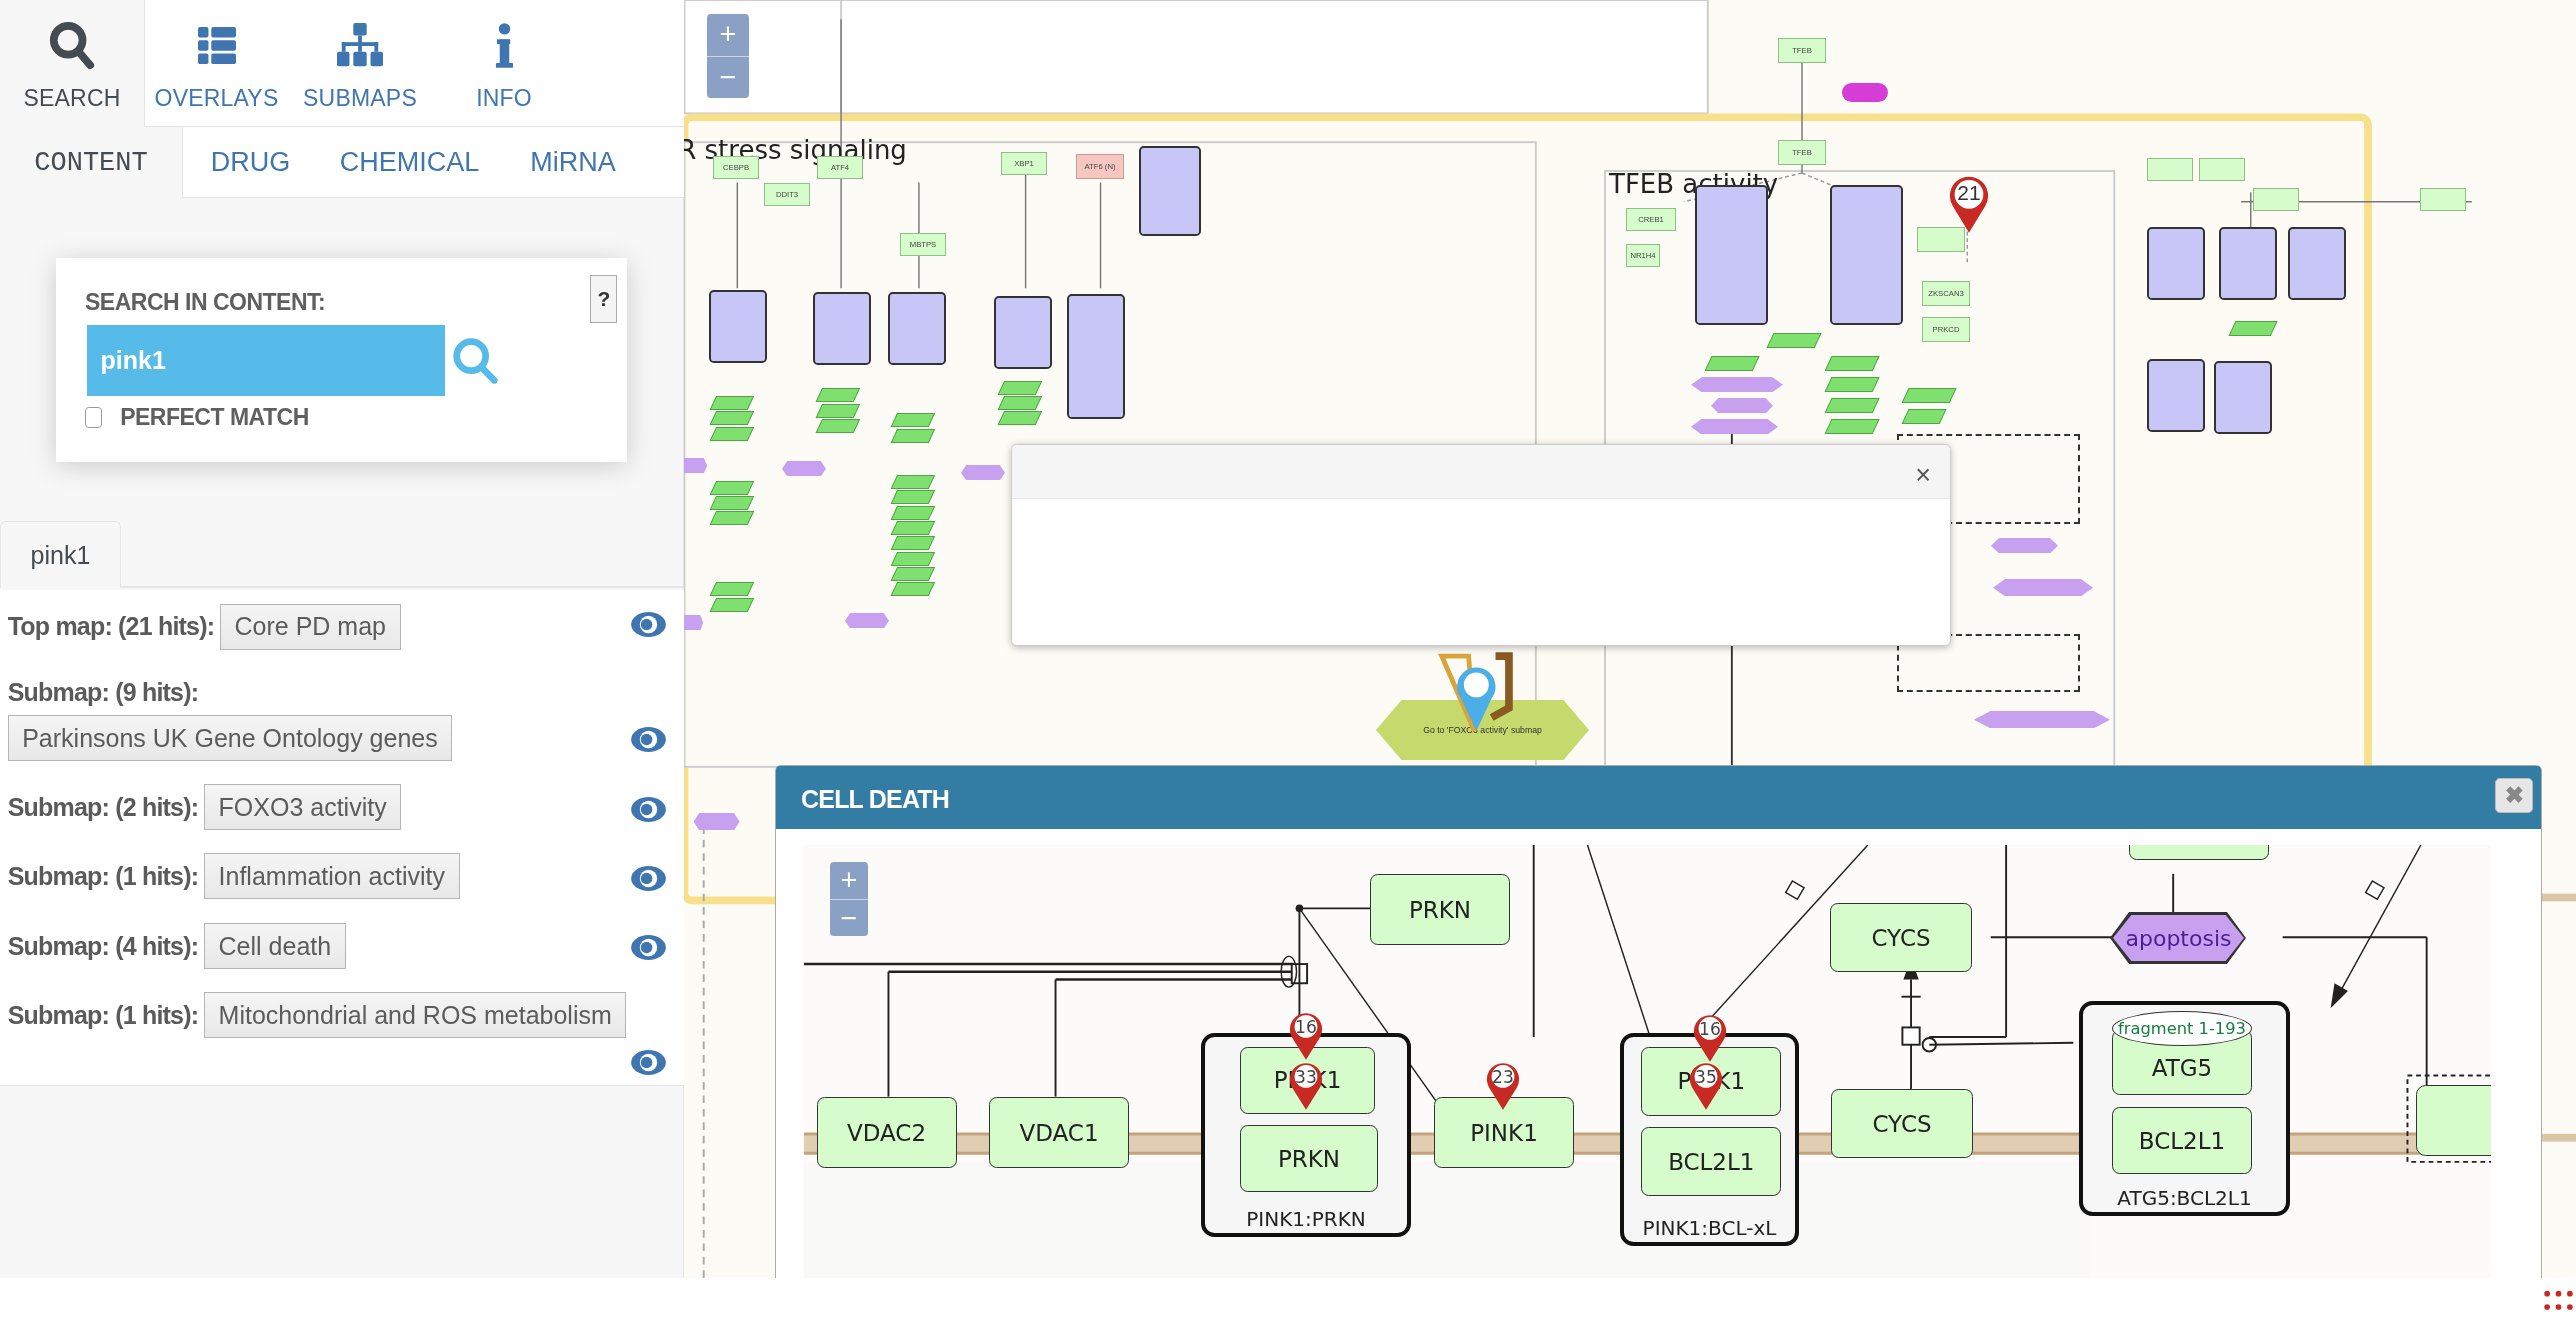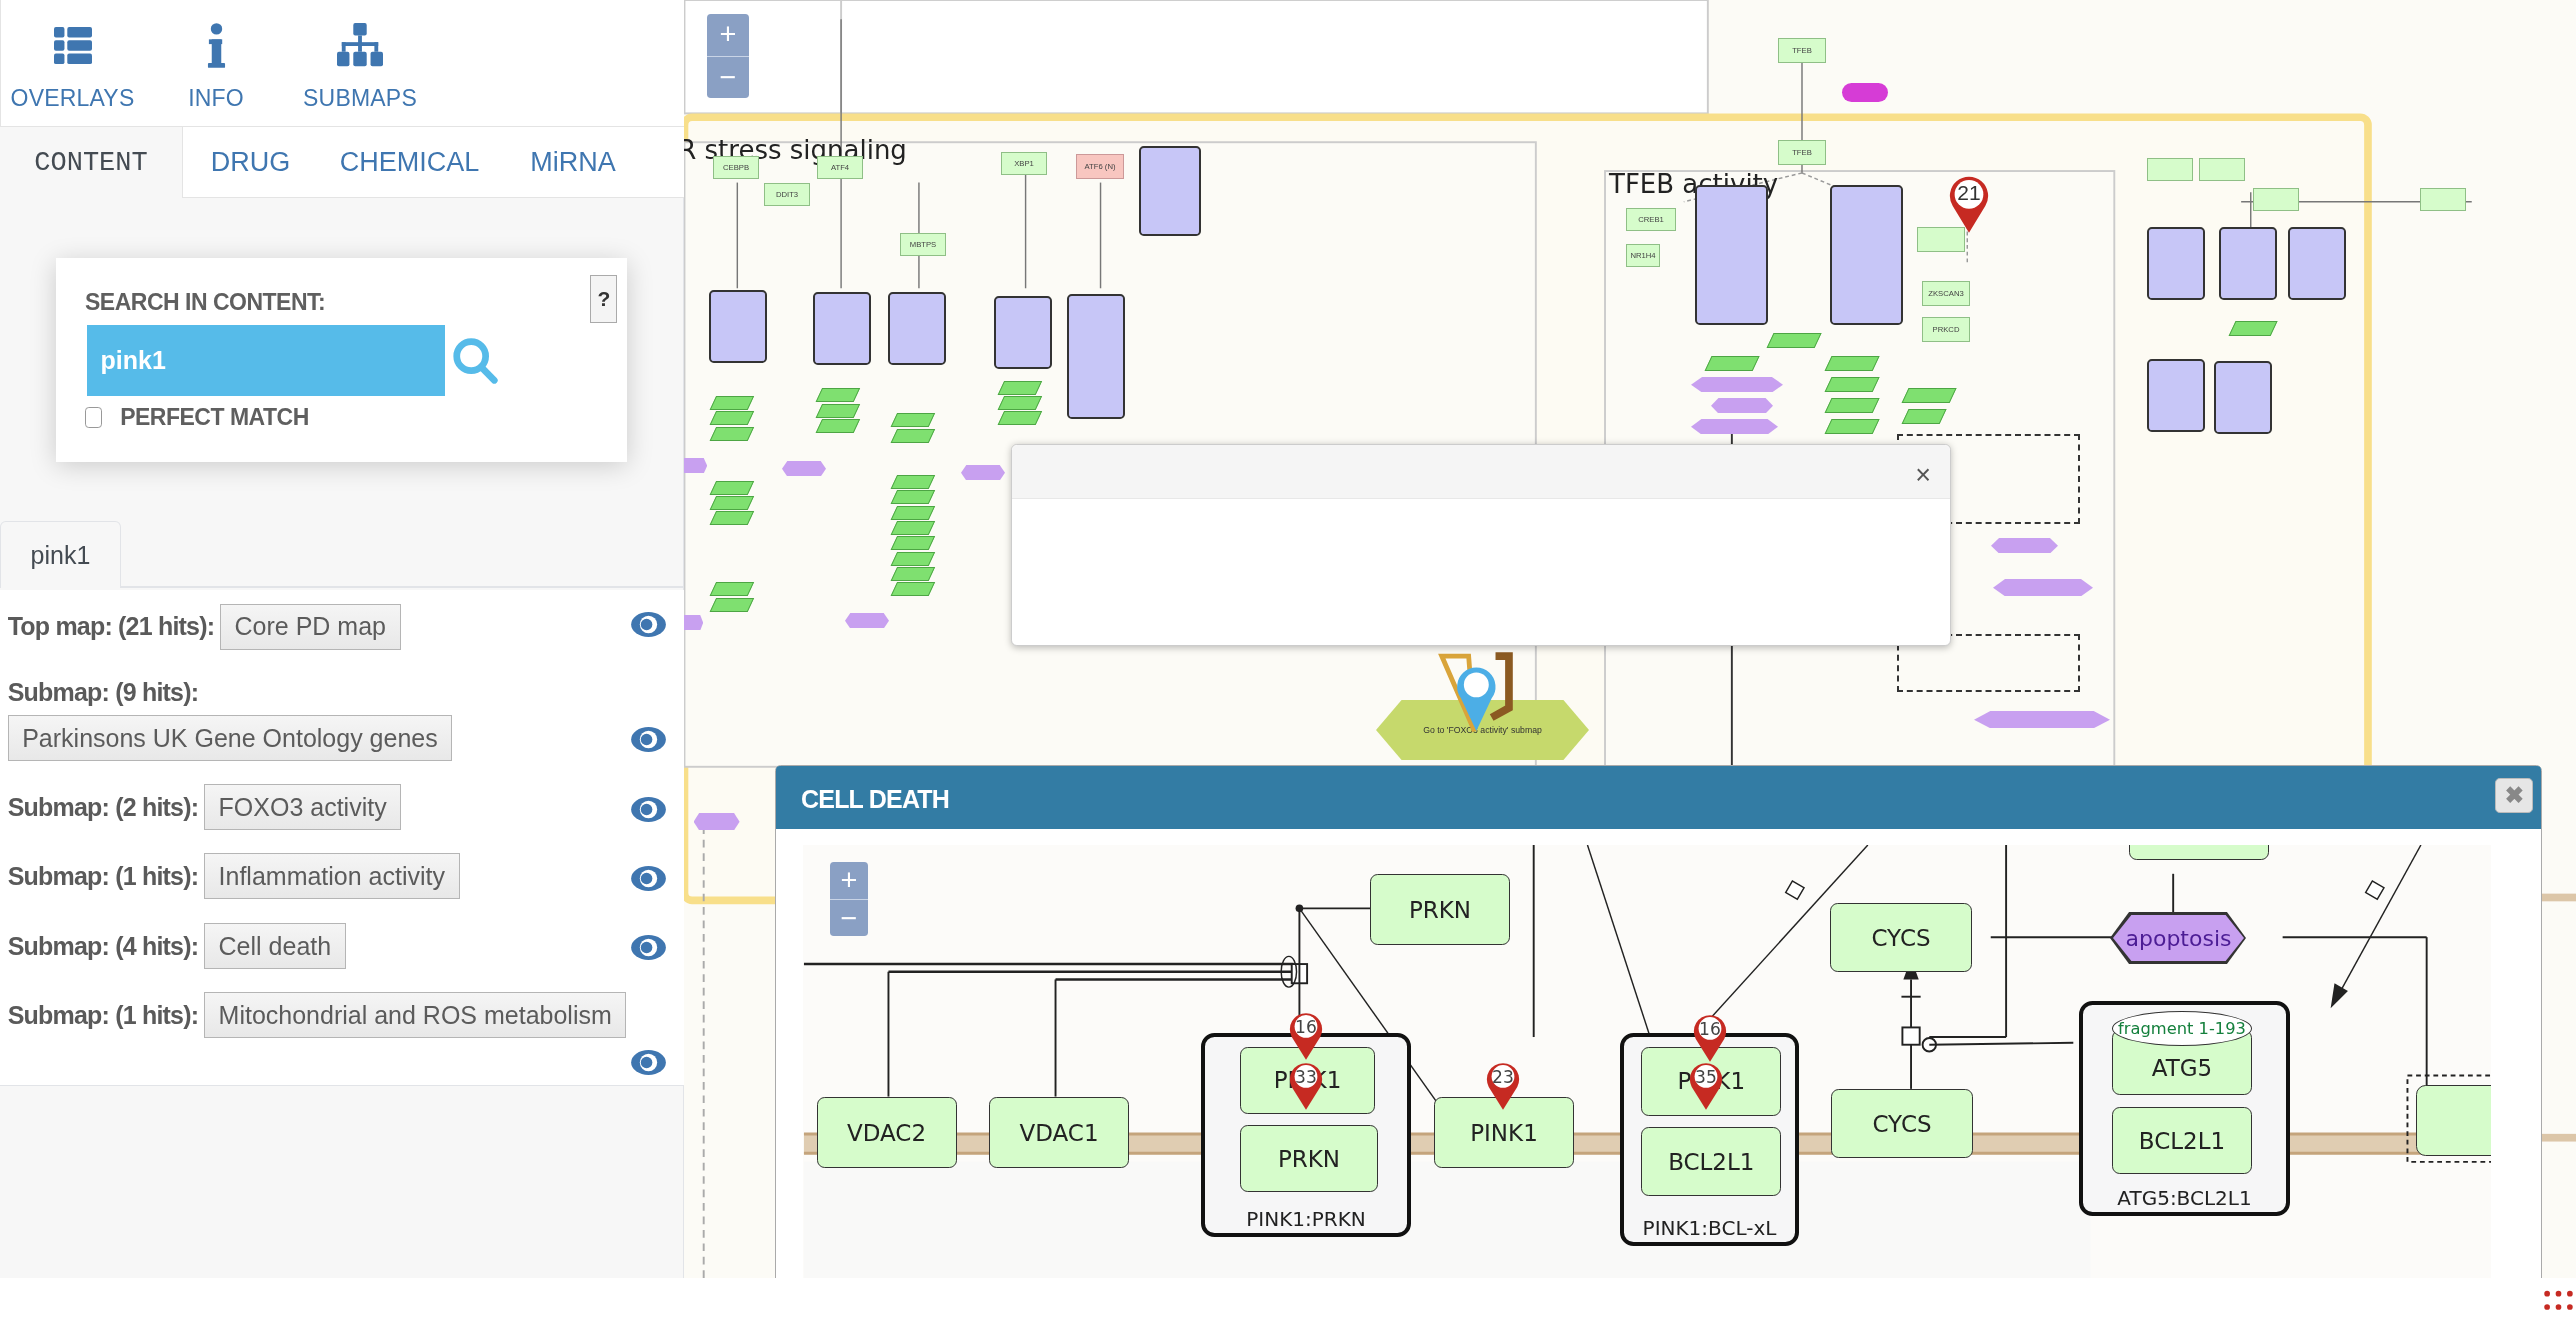--- a/index.html
+++ b/index.html
@@ -62,59 +62,68 @@
   .cd-canvas { position: absolute; left: 27px; top: 79px; width: 1688px; height: 434px; background: #fcfbf9; overflow: hidden; }
   .cd-svg { position: absolute; left: 0; top: 0; }
 </style>
 </head>
 <body>
 
 <div id="root">
 
   <div class="sidebar">
     <div class="top-tabs">
+      <div class="top-tab active">
+        <span class="icon">
+          <svg width="48" height="52" viewBox="0 0 50 54">
+              <circle cx="21" cy="21" r="15" fill="none" stroke="#444b52" stroke-width="8"></circle>
+              <line x1="32" y1="33" x2="44" y2="47" stroke="#444b52" stroke-width="8" stroke-linecap="round"></line>
+            </svg>
+        </span>
+        <span class="lbl">SEARCH</span>
+      </div>
       <div class="top-tab inactive first-inactive">
         <span class="icon">
           <svg width="38" height="42" viewBox="0 0 40 44">
               <rect x="0" y="2" width="11" height="11" rx="2" fill="#3f76b0"></rect>
               <rect x="14" y="2" width="26" height="11" rx="2" fill="#3f76b0"></rect>
               <rect x="0" y="16" width="11" height="11" rx="2" fill="#3f76b0"></rect>
               <rect x="14" y="16" width="26" height="11" rx="2" fill="#3f76b0"></rect>
               <rect x="0" y="30" width="11" height="11" rx="2" fill="#3f76b0"></rect>
               <rect x="14" y="30" width="26" height="11" rx="2" fill="#3f76b0"></rect>
             </svg>
         </span>
         <span class="lbl">OVERLAYS</span>
-      </div>
-      <div class="top-tab inactive">
-        <span class="icon">
-          <svg width="19" height="46" viewBox="0 0 20 48">
-              <circle cx="10" cy="6" r="6" fill="#3f76b0"></circle>
-              <rect x="2" y="17" width="14" height="5" fill="#3f76b0"></rect>
-              <rect x="5" y="17" width="10" height="29" fill="#3f76b0"></rect>
-              <rect x="1" y="42" width="18" height="5" rx="1" fill="#3f76b0"></rect>
-            </svg>
-        </span>
-        <span class="lbl">INFO</span>
       </div>
       <div class="top-tab inactive">
         <span class="icon">
           <svg width="46" height="46" viewBox="0 0 48 48">
               <rect x="17" y="0" width="14" height="13" rx="2" fill="#3f76b0"></rect>
               <rect x="22" y="13" width="4" height="9" fill="#3f76b0"></rect>
               <rect x="5" y="20" width="38" height="4" fill="#3f76b0"></rect>
               <rect x="5" y="20" width="4" height="10" fill="#3f76b0"></rect>
               <rect x="22" y="20" width="4" height="10" fill="#3f76b0"></rect>
               <rect x="39" y="20" width="4" height="10" fill="#3f76b0"></rect>
               <rect x="0" y="30" width="13" height="15" rx="2" fill="#3f76b0"></rect>
               <rect x="17" y="30" width="14" height="15" rx="2" fill="#3f76b0"></rect>
               <rect x="35" y="30" width="13" height="15" rx="2" fill="#3f76b0"></rect>
             </svg>
         </span>
         <span class="lbl">SUBMAPS</span>
+      </div>
+      <div class="top-tab inactive">
+        <span class="icon">
+          <svg width="19" height="46" viewBox="0 0 20 48">
+              <circle cx="10" cy="6" r="6" fill="#3f76b0"></circle>
+              <rect x="2" y="17" width="14" height="5" fill="#3f76b0"></rect>
+              <rect x="5" y="17" width="10" height="29" fill="#3f76b0"></rect>
+              <rect x="1" y="42" width="18" height="5" rx="1" fill="#3f76b0"></rect>
+            </svg>
+        </span>
+        <span class="lbl">INFO</span>
       </div>
       <div class="rest"></div>
     </div>
 
     <div class="sub-tabs">
       <div class="sub-tab active" style="width:183px">CONTENT</div>
       <div class="sub-tab" style="width:135px">DRUG</div>
       <div class="sub-tab" style="width:183px">CHEMICAL</div>
       <div class="sub-tab" style="width:144px">MiRNA</div>
       <div class="rest"></div>

